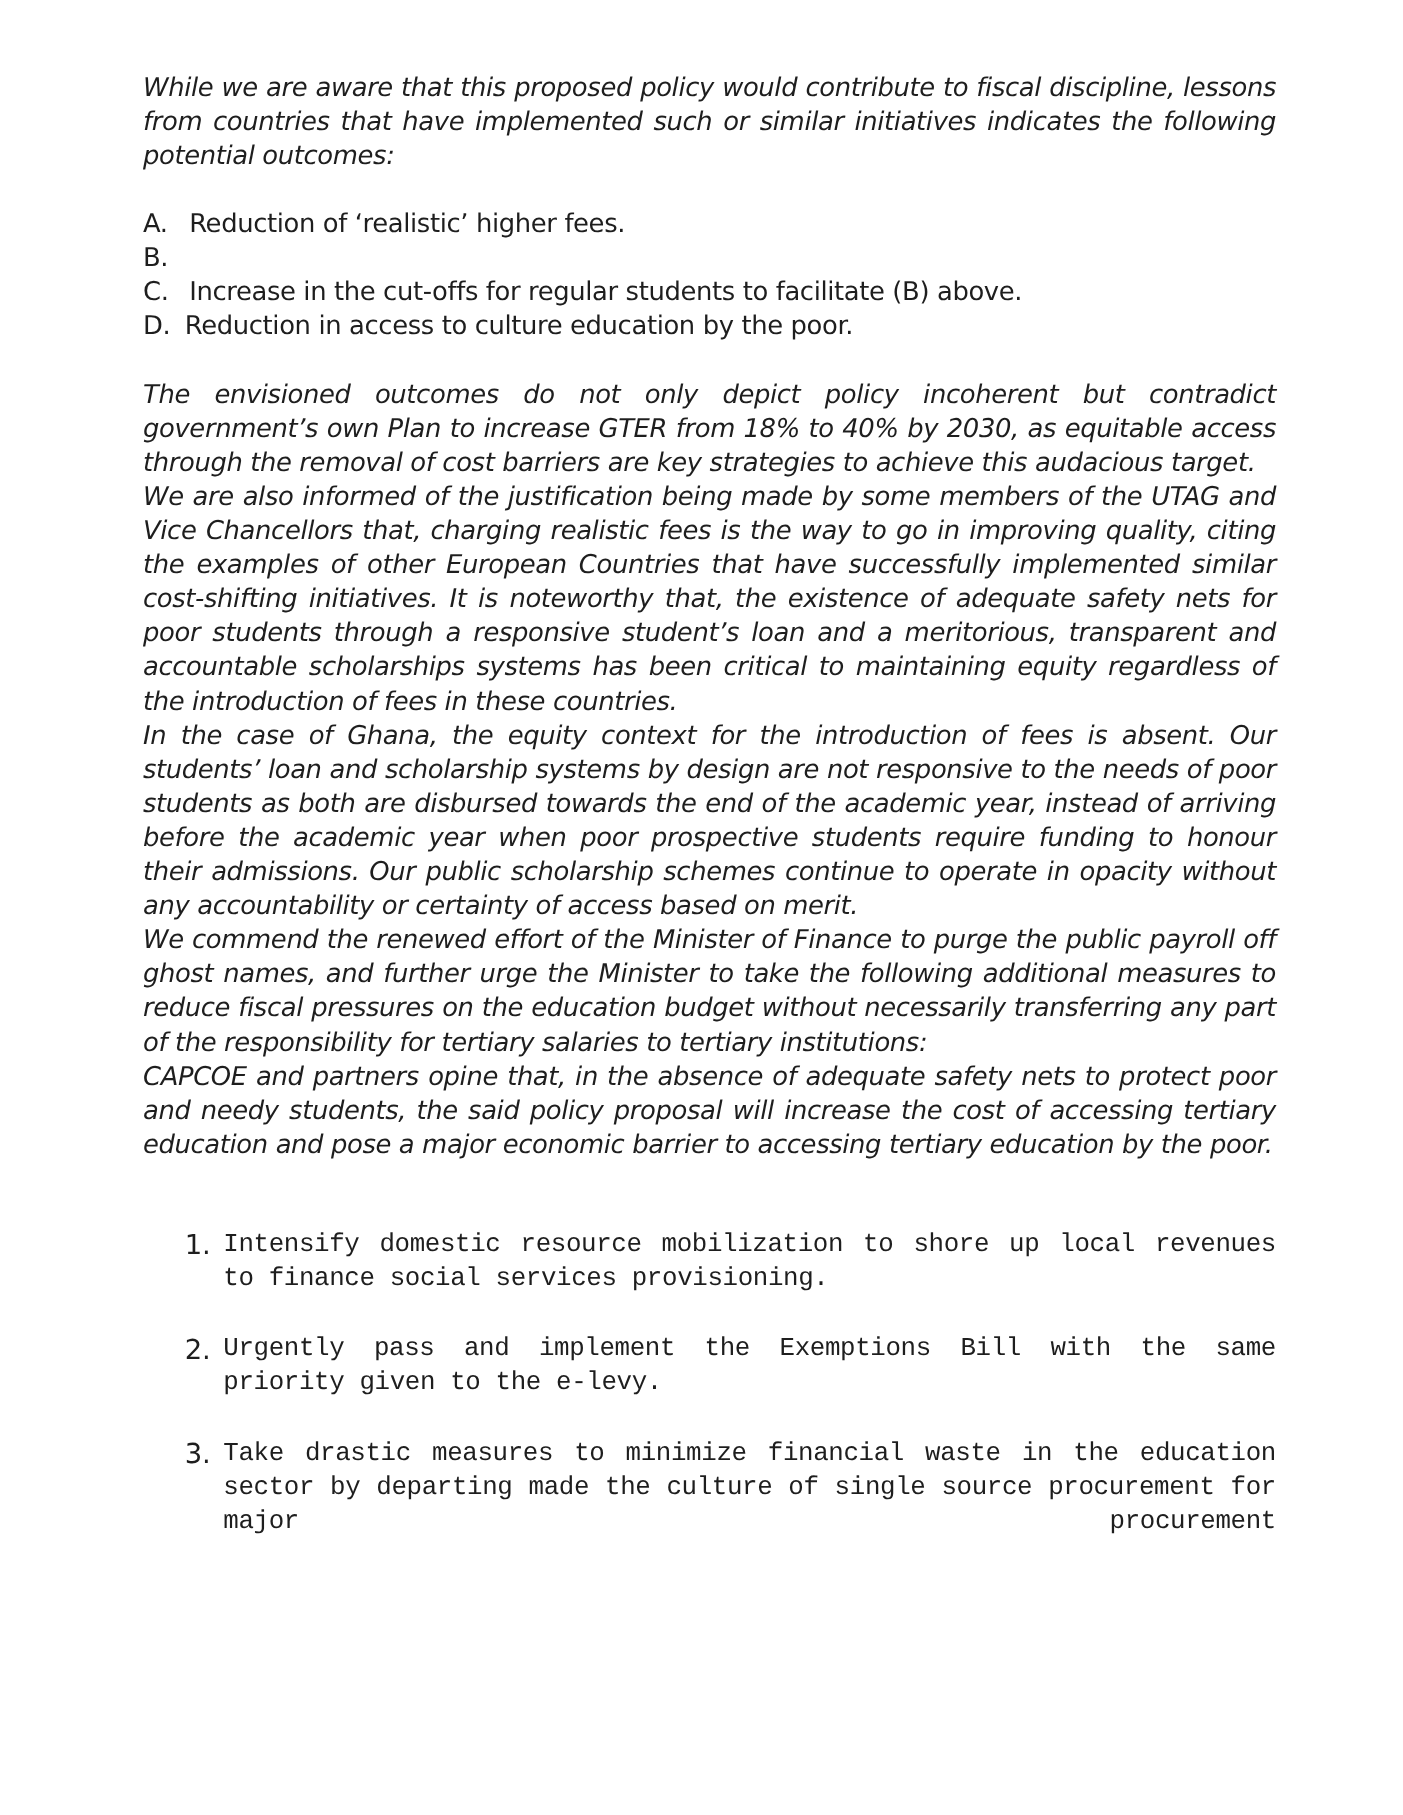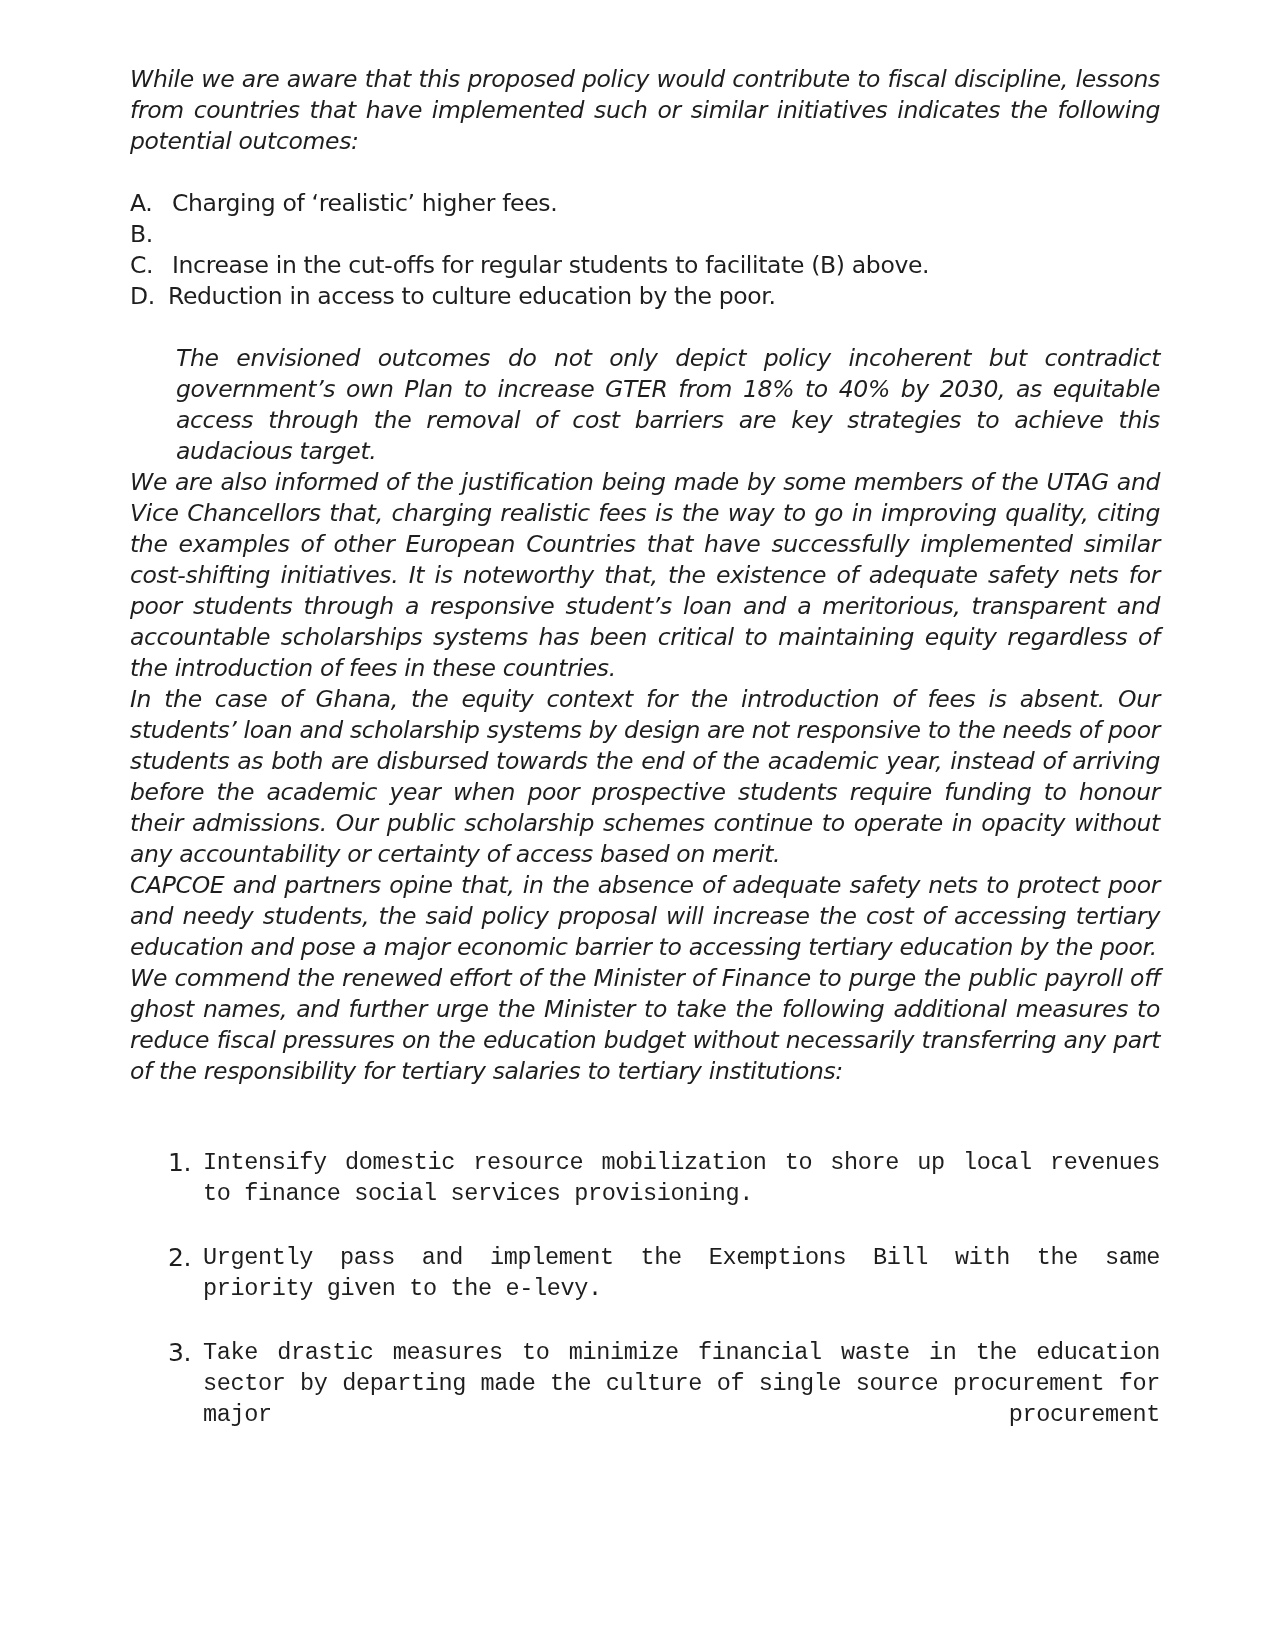--- a/index.html
+++ b/index.html
@@ -4,59 +4,59 @@
 <style>
   html, body { margin: 0; padding: 0; background: #ffffff; }
   body { width: 1275px; height: 1650px; position: relative; overflow: hidden; }
   .page {
     position: absolute; left: 130px; top: 64px; width: 1030px;
     font-family: "DejaVu Sans", sans-serif;
     font-size: 23.5px; line-height: 31px; color: #1e1e1e;
     letter-spacing: -0.35px;
   }
   p { margin: 0; text-align: justify; font-style: italic; }
-  .gap-big { margin-top: 31px; margin-left: 46px; }
+  .gap-big { margin-top: 31px; }
   .gap { }
   .alpha-list { margin: 31px 0 0 0; padding: 0; list-style: none; }
   .alpha-list li { display: flex; height: 31px; }
   .alpha-list .marker { width: 42px; flex: none; }
   .num-list { margin: 60px 0 0 0; padding: 0; list-style: none; }
   .num-list li { display: flex; margin-bottom: 33px; }
   .num-list .marker { width: 35px; flex: none; margin-left: 38px; font-size: 25px; }
   .num-list .text { flex: 1; text-align: justify; font-family: Liberation Mono, monospace; }
 </style>
 </head>
 <body>
 
 <div class="page">
   <p>While we are aware that this proposed policy would contribute to fiscal discipline, lessons from countries that have implemented such or similar initiatives indicates the following potential outcomes:</p>
 
   <ul class="alpha-list">
     <li>
         <span class="marker">A.</span>
-        <span>Charging of ‘realistic’ higher fees.</span>
+        <span>Reduction of ‘realistic’ higher fees.</span>
       </li>
     <li>
         <span class="marker">B.</span>
       </li>
     <li>
         <span class="marker">C.</span>
         <span>Increase in the cut-offs for regular students to facilitate (B) above.</span>
       </li>
     <li>
         <span class="marker" style="width:38px">D.</span>
         <span>Reduction in access to culture education by the poor.</span>
       </li>
   </ul>
 
   <p class="gap-big">The envisioned outcomes do not only depict policy incoherent but contradict government’s own Plan to increase GTER from 18% to 40% by 2030, as equitable access through the removal of cost barriers are key strategies to achieve this audacious target.</p>
   <p class="gap">We are also informed of the justification being made by some members of the UTAG and Vice Chancellors that, charging realistic fees is the way to go in improving quality, citing the examples of other European Countries that have successfully implemented similar cost-shifting initiatives. It is noteworthy that, the existence of adequate safety nets for poor students through a responsive student’s loan and a meritorious, transparent and accountable scholarships systems has been critical to maintaining equity regardless of the introduction of  fees in these countries.</p>
   <p class="gap">In the case of Ghana, the equity context for the introduction of fees is absent. Our students’ loan and scholarship systems by design are not responsive to the needs of poor students as both are disbursed towards the end of the academic year, instead of arriving before the academic year when poor prospective students require funding to honour their admissions. Our public scholarship schemes continue to operate in opacity without any accountability or certainty of access based on merit.</p>
+  <p class="gap">We commend the renewed effort of the Minister of Finance to purge the public payroll off ghost names, and further urge the Minister to take the following additional measures to reduce fiscal pressures on the education budget without necessarily transferring any part of the responsibility for tertiary salaries to tertiary institutions:</p>
   <p class="gap">CAPCOE and partners opine that, in the absence of adequate safety nets to protect poor and needy students, the said policy proposal will increase the cost of accessing tertiary education and pose a major economic barrier to accessing tertiary education by the poor.</p>
-  <p class="gap">We commend the renewed effort of the Minister of Finance to purge the public payroll off ghost names, and further urge the Minister to take the following additional measures to reduce fiscal pressures on the education budget without necessarily transferring any part of the responsibility for tertiary salaries to tertiary institutions:</p>
 
   <ol class="num-list">
     <li>
         <span class="marker">1.</span>
         <span class="text">Intensify domestic resource mobilization to shore up local revenues to finance social services provisioning.</span>
       </li>
     <li>
         <span class="marker">2.</span>
         <span class="text">Urgently pass and implement the Exemptions Bill with the same priority given to the e-levy.</span>
       </li>

